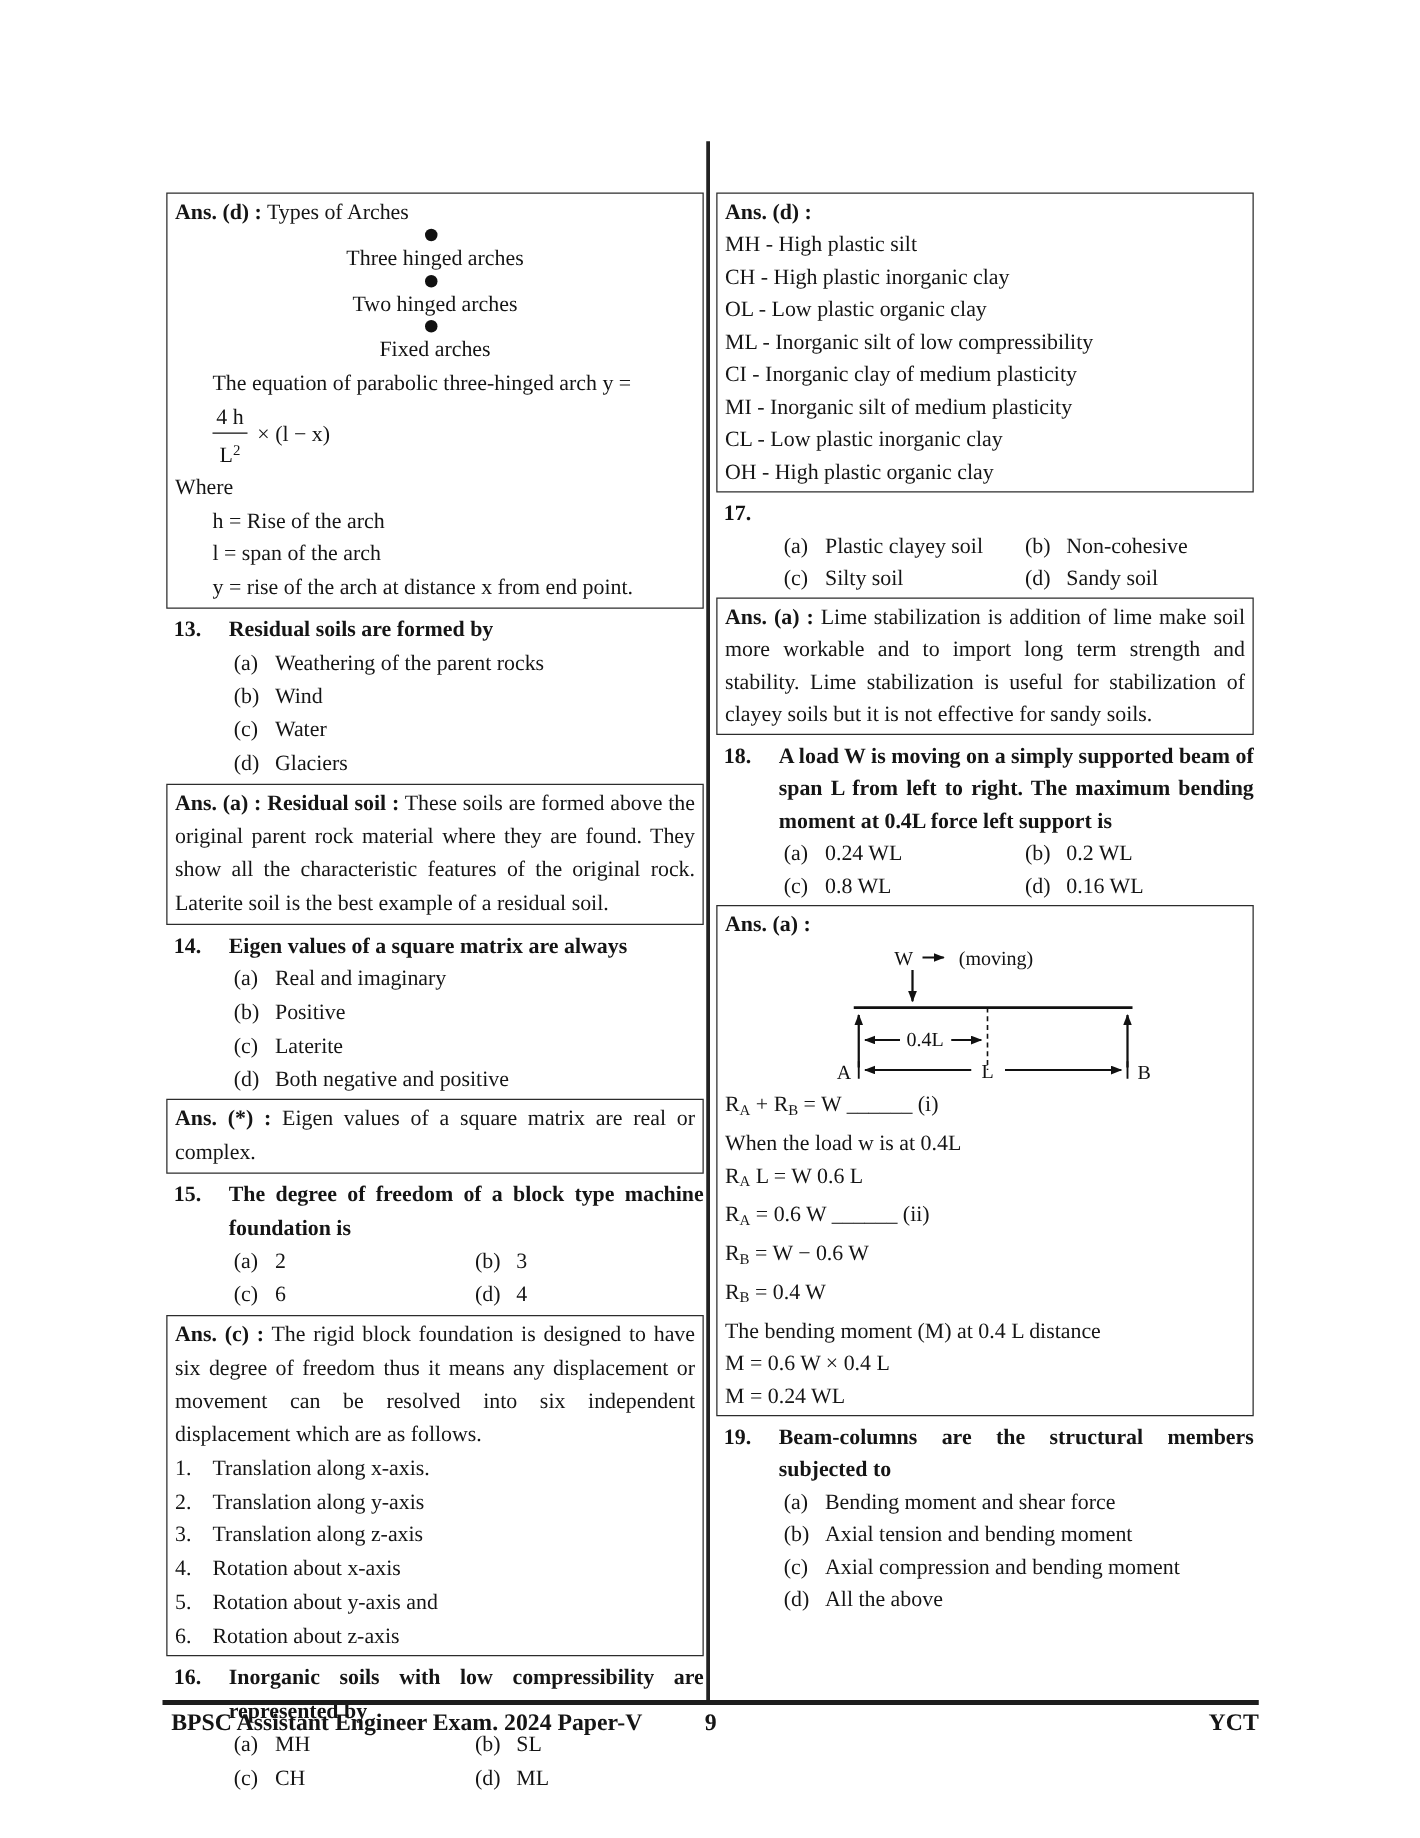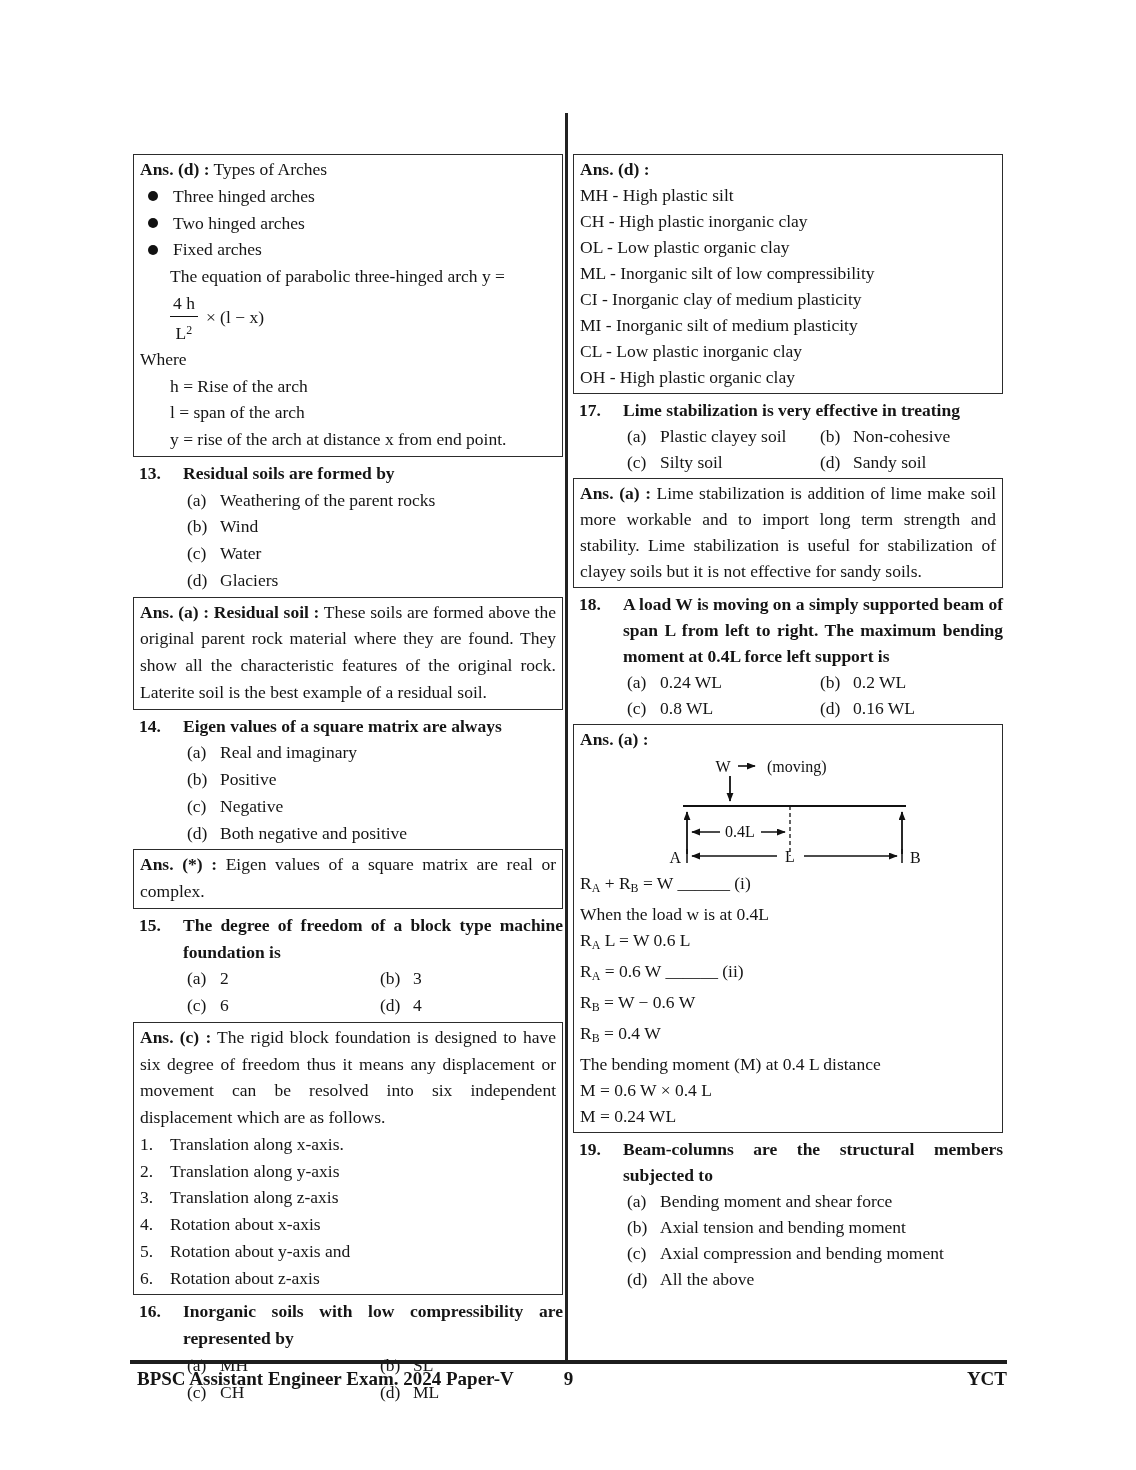--- a/index.html
+++ b/index.html
@@ -25,21 +25,21 @@
   .q-num  { width:48px; flex:none; padding-left:4px; }
   .q-text { flex:1; text-align:justify; }
   .opt { display:flex; padding-left:52px; }
   .opt-key { width:33px; flex:none; }
   .opt-text { flex:1; }
   .optrow { display:flex; padding-left:52px; }
   .optrow .c1 { width:193px; display:flex; flex:none; }
   .optrow .c2 { display:flex; flex:1; }
   .optrow .opt-cell-key { width:33px; flex:none; }
   
-  .bullet-line { display:flex; align-items:center; }
+  .bullet-line { display:flex; align-items:center;flex-direction:column; }
   .bullet { width:10px; height:10px; border-radius:50%; background:#111;
             flex:none; margin:0 15px 0 8px; }
   .indent { padding-left:30px; }
   
   .eqline { display:flex; align-items:center; padding-left:30px; height:56px; }
   .frac { display:inline-block; text-align:center; margin-right:8px; line-height:24px; }
   .frac .num { display:block; border-bottom:1.6px solid #111; padding:0 3px 1px 3px; }
   .frac .den { display:block; padding-top:1px; }
   sub { font-size:0.68em; vertical-align:-0.25em; }
   sup { font-size:0.68em; vertical-align:0.45em; }
@@ -126,21 +126,21 @@
     <div class="opt">
         <span class="opt-key">(a)</span>
         <span class="opt-text">Real and imaginary</span>
       </div>
     <div class="opt">
         <span class="opt-key">(b)</span>
         <span class="opt-text">Positive</span>
       </div>
     <div class="opt">
         <span class="opt-key">(c)</span>
-        <span class="opt-text">Negative</span>
+        <span class="opt-text">Laterite</span>
       </div>
     <div class="opt">
         <span class="opt-key">(d)</span>
         <span class="opt-text">Both negative and positive</span>
       </div>
   </div>
 
   <div class="box">
     <p class="just"><b>Ans. (*) :</b> <span>Eigen values of a square matrix are real or complex.</span></p>
   </div>
@@ -240,21 +240,20 @@
     <div>ML - Inorganic silt of low compressibility</div>
     <div>CI - Inorganic clay of medium plasticity</div>
     <div>MI - Inorganic silt of medium plasticity</div>
     <div>CL - Low plastic inorganic clay</div>
     <div>OH - High plastic organic clay</div>
   </div>
 
   <div class="q">
     <div class="q-head">
         <span class="q-num">17.</span>
-        <span class="q-text">Lime stabilization is very effective in treating</span>
       </div>
     <div class="optrow">
       <span class="c1">
           <span class="opt-cell-key">(a)</span>
           <span>Plastic clayey soil</span>
         </span>
       <span class="c2">
           <span class="opt-cell-key">(b)</span>
           <span>Non-cohesive</span>
         </span>

